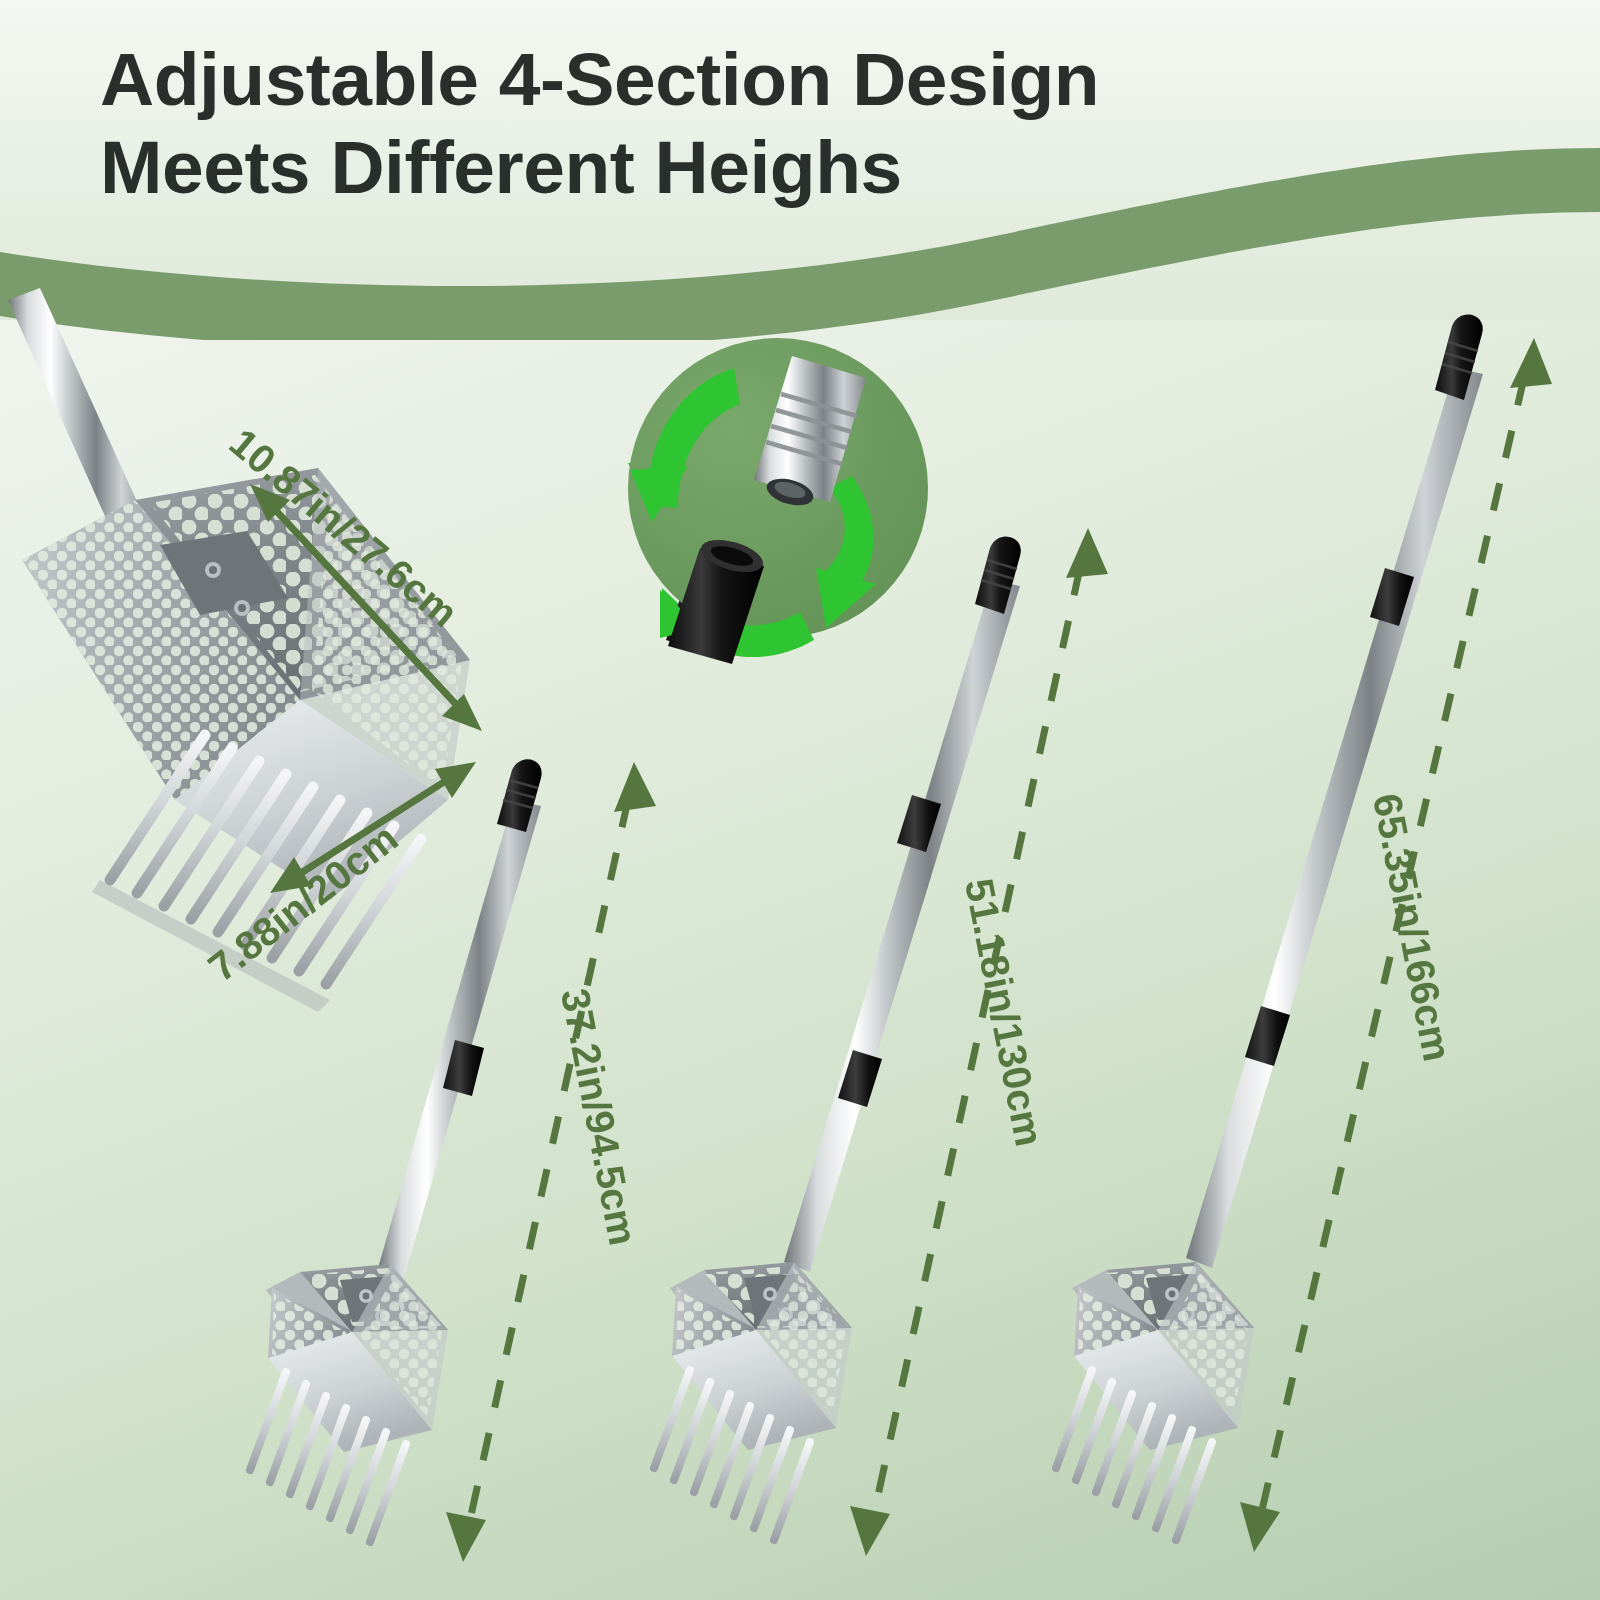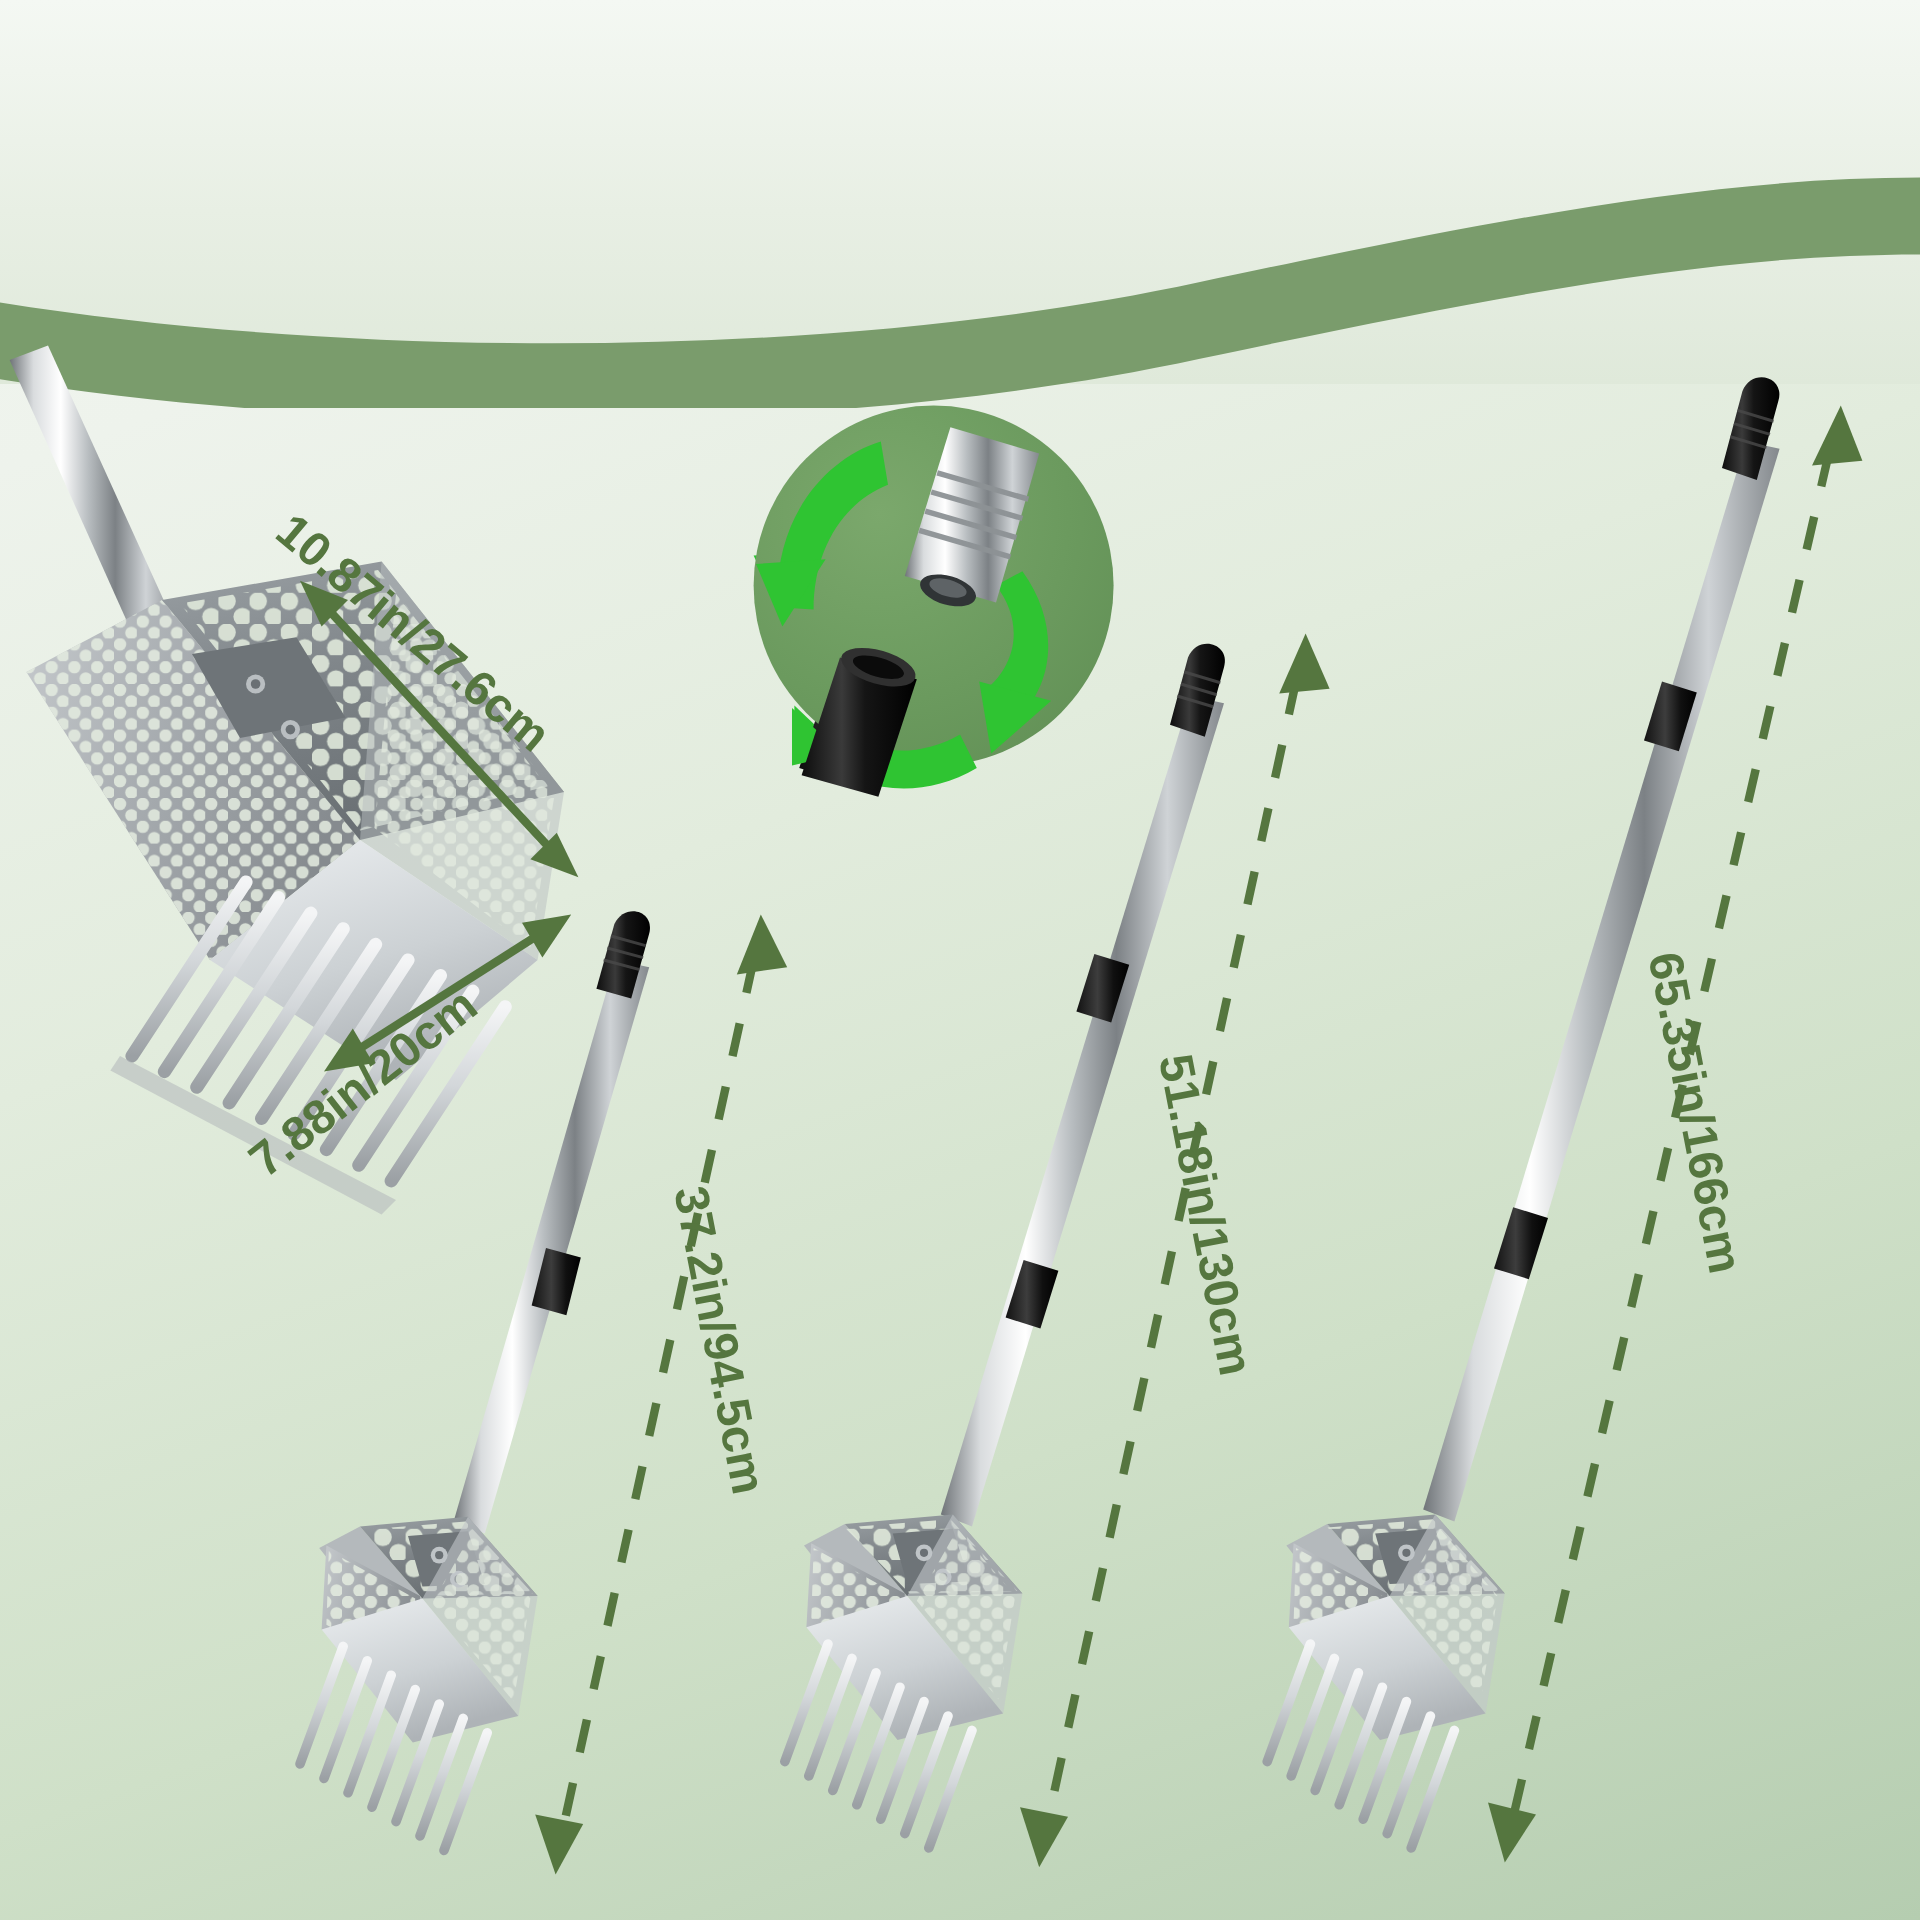--- a/index.html
+++ b/index.html
@@ -83,20 +83,24 @@
 <body>
 
 <div id="canvas">
 
   <div class="header-bg"></div>
 
   <svg class="wave-svg" viewBox="0 0 1600 340" preserveAspectRatio="none">
     <path d="M0,252 C 300,300 700,300 1000,235 C 1260,180 1430,148 1600,148 L1600,212 C 1430,212 1260,244 1000,299 C 700,364 300,364 0,316 Z" fill="#7a9c6c"></path>
   </svg>
 
+  <div class="title">
+    <span class="title-line">Adjustable 4-Section Design</span>
+    <span class="title-line">Meets Different Heighs</span>
+  </div>
 
   <svg class="layer" viewBox="0 0 1600 1600">
     <defs>
       <linearGradient id="poleGrad" x1="0" y1="0" x2="1" y2="0">
         <stop offset="0%" stop-color="#6f7478"></stop>
         <stop offset="14%" stop-color="#d9dcde"></stop>
         <stop offset="30%" stop-color="#ffffff"></stop>
         <stop offset="46%" stop-color="#b9bec1"></stop>
         <stop offset="62%" stop-color="#7c8185"></stop>
         <stop offset="80%" stop-color="#cfd3d6"></stop>

